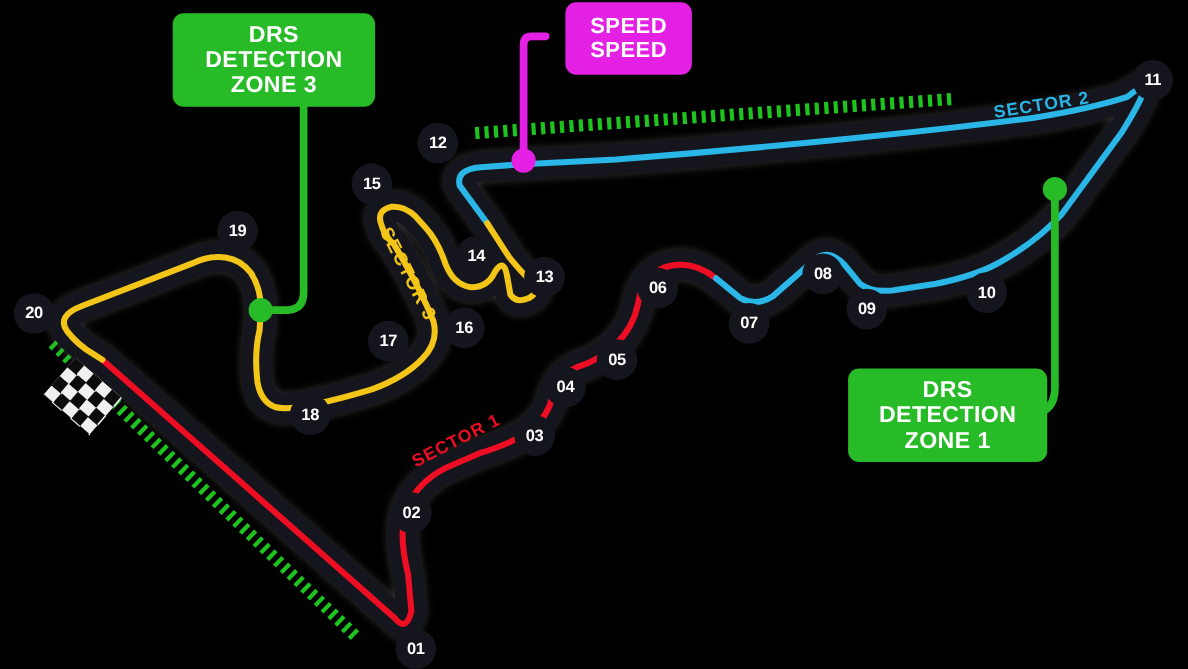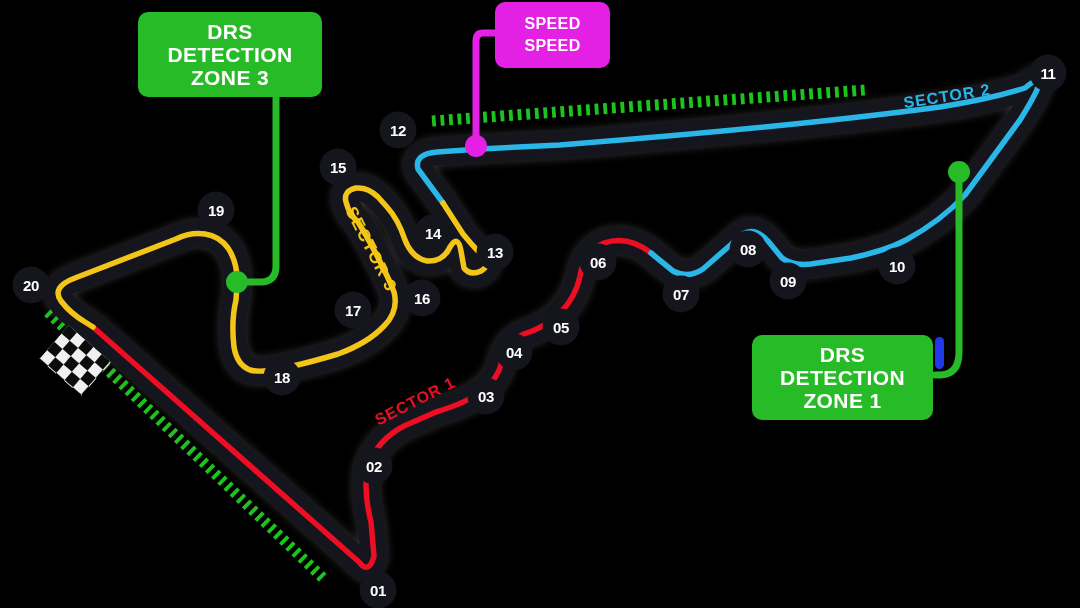--- a/index.html
+++ b/index.html
@@ -33,26 +33,26 @@
     text-anchor:middle;dominant-baseline:central;letter-spacing:-.3px;
   }
   .sector-label{font-size:16px;font-weight:700;letter-spacing:1px;text-anchor:middle;
                 dominant-baseline:central;}
   .sector-label.s1{fill:var(--sector1);}
   .sector-label.s2{fill:var(--sector2);}
   .sector-label.s3{fill:var(--sector3);font-size:17px;}
   .sign{
     position:absolute;border-radius:10px;color:#fff;font-weight:700;
     display:flex;flex-direction:column;align-items:center;justify-content:center;
-    text-align:center;letter-spacing:.4px;z-index:5;
+    text-align:center;letter-spacing:.4px;z-index:5;margin-left:19px;
   }
   .sign.green{background:var(--drs-green);}
   .sign.magenta{background:var(--speed-trap-magenta);}
   .sign .ln{display:block;line-height:23px;font-size:21px;}
-  .sign.small .ln{line-height:22px;font-size:16px;}
+  .sign.small .ln{line-height:22px;font-size:20px;}
   .flag{
     position:absolute;left:47px;top:338px;width:56px;height:45px;
     background:repeating-conic-gradient(var(--flag-light) 0 25%, var(--flag-dark) 0 50%);
     background-size:22px 22px;transform:rotate(41deg);z-index:2;
   }
   .blue-bar{fill:var(--blue-bar);}
 </style>
 </head>
 <body>
 

